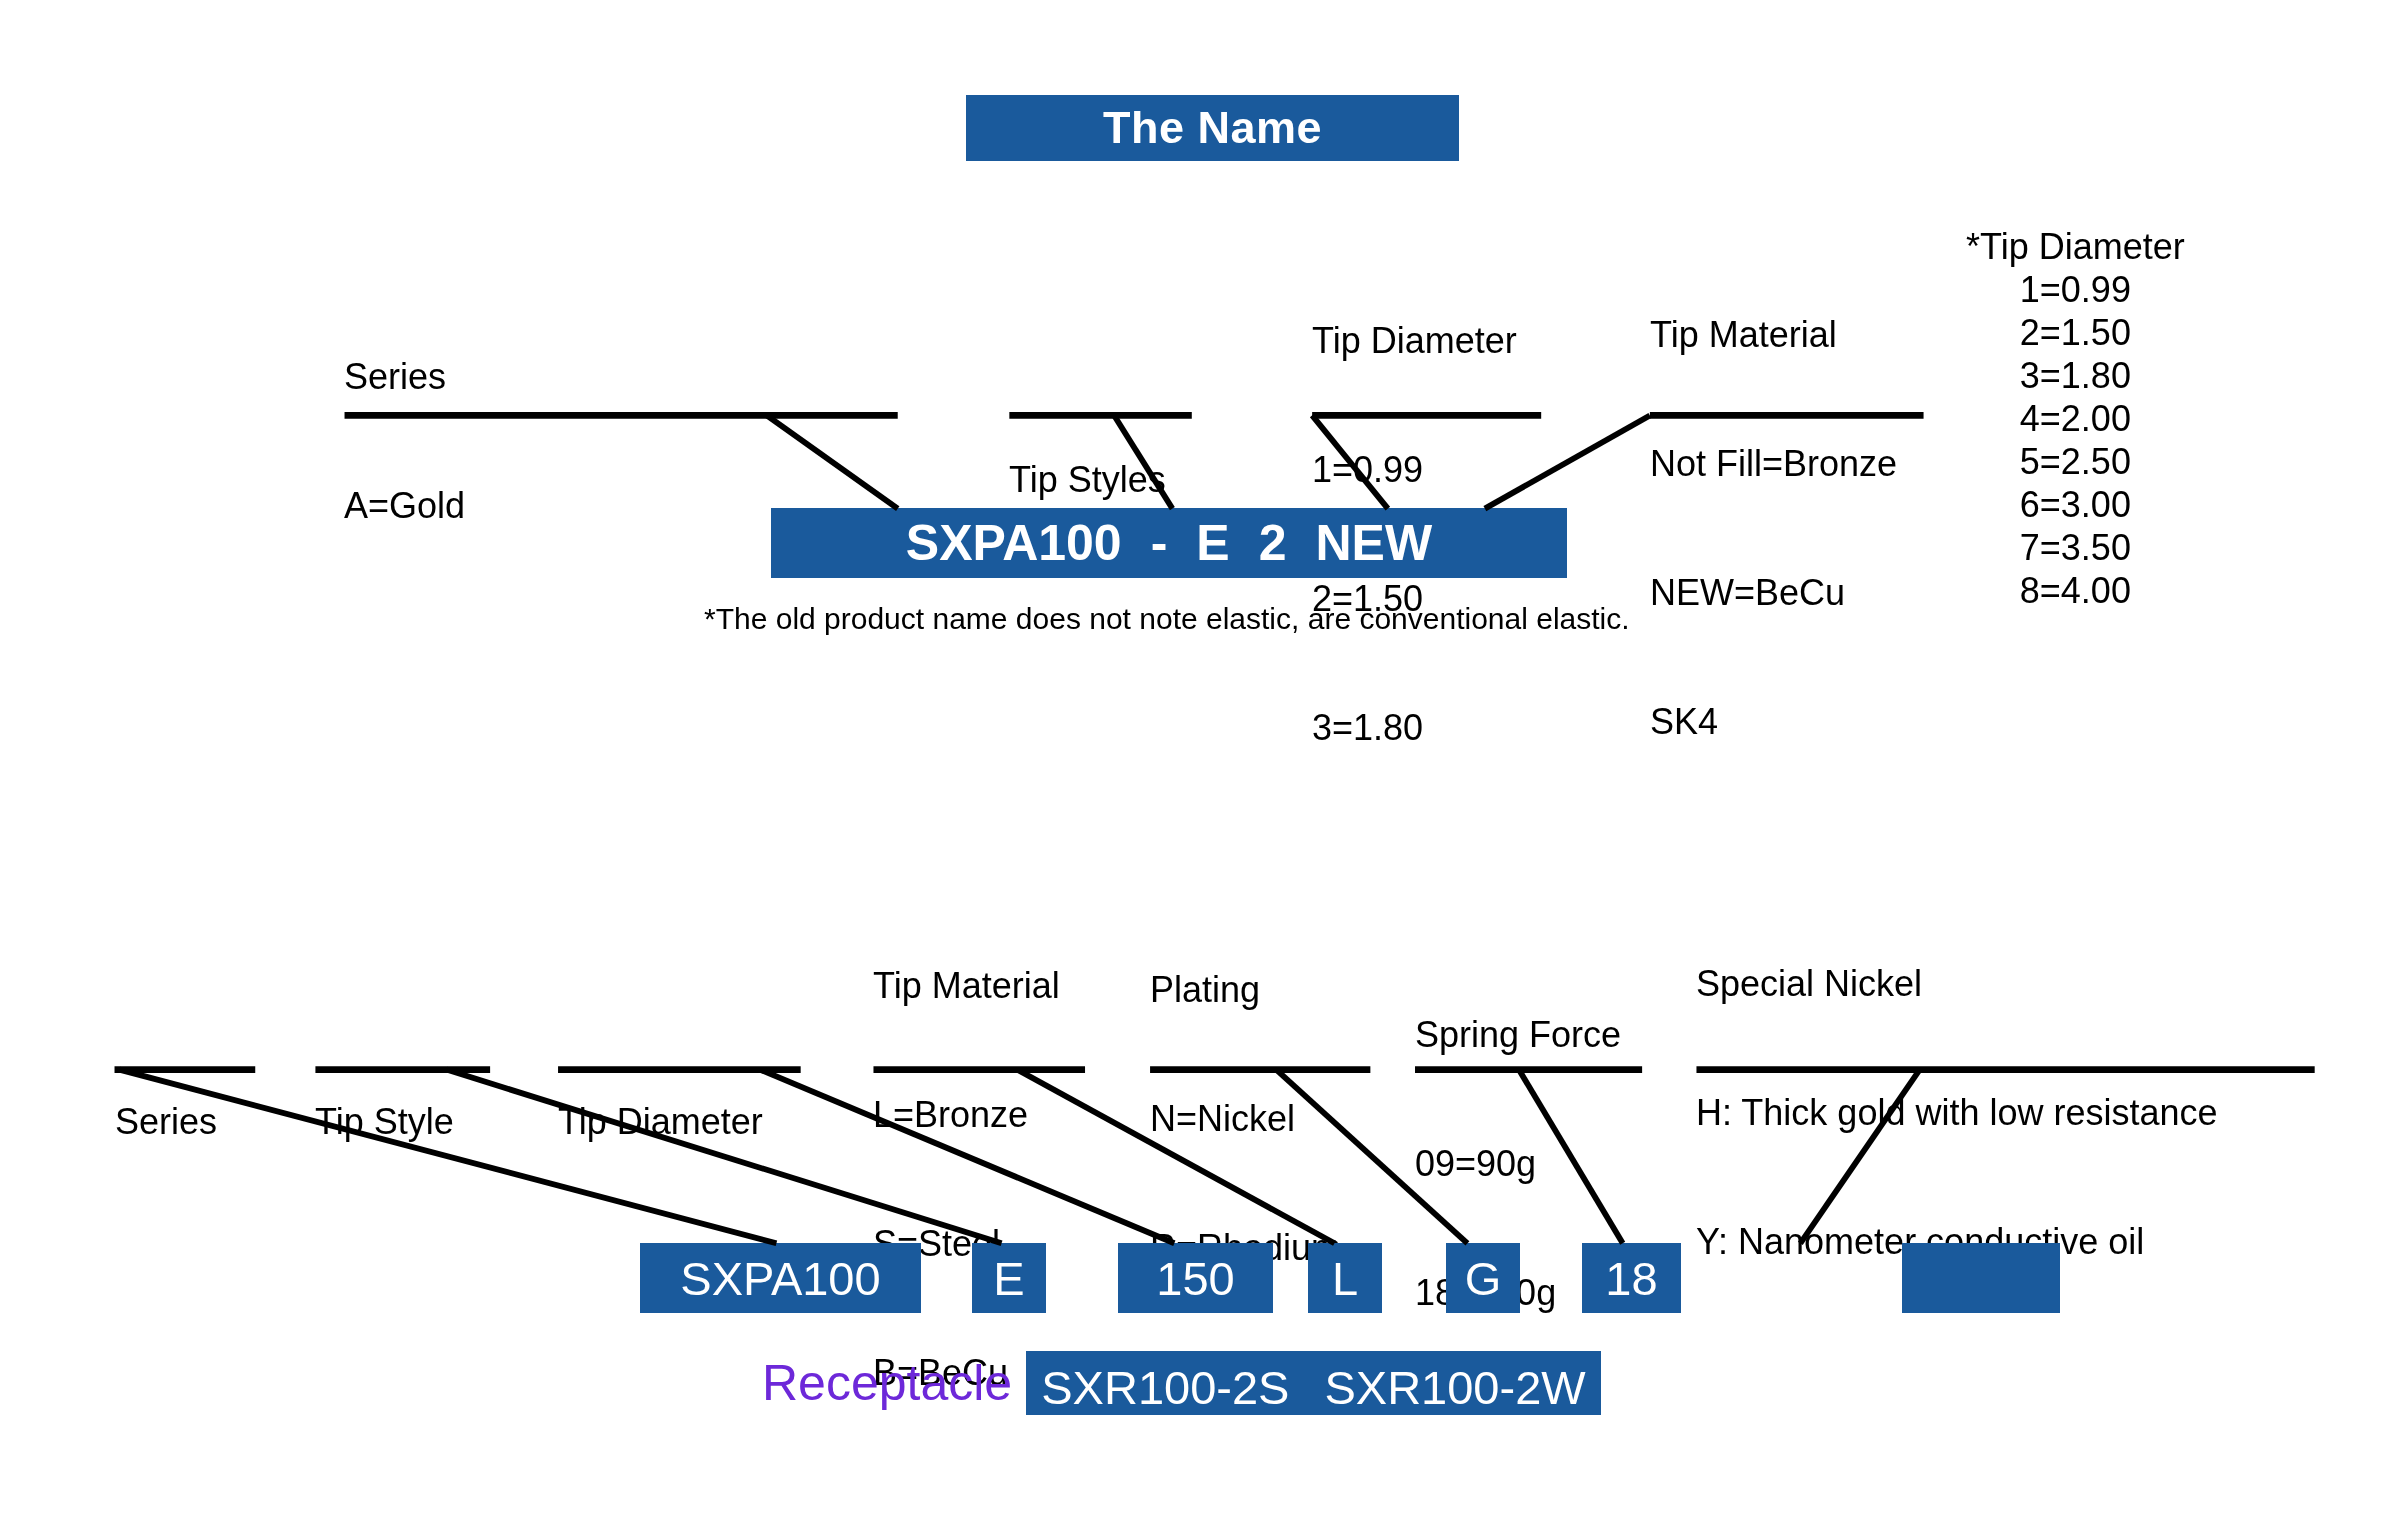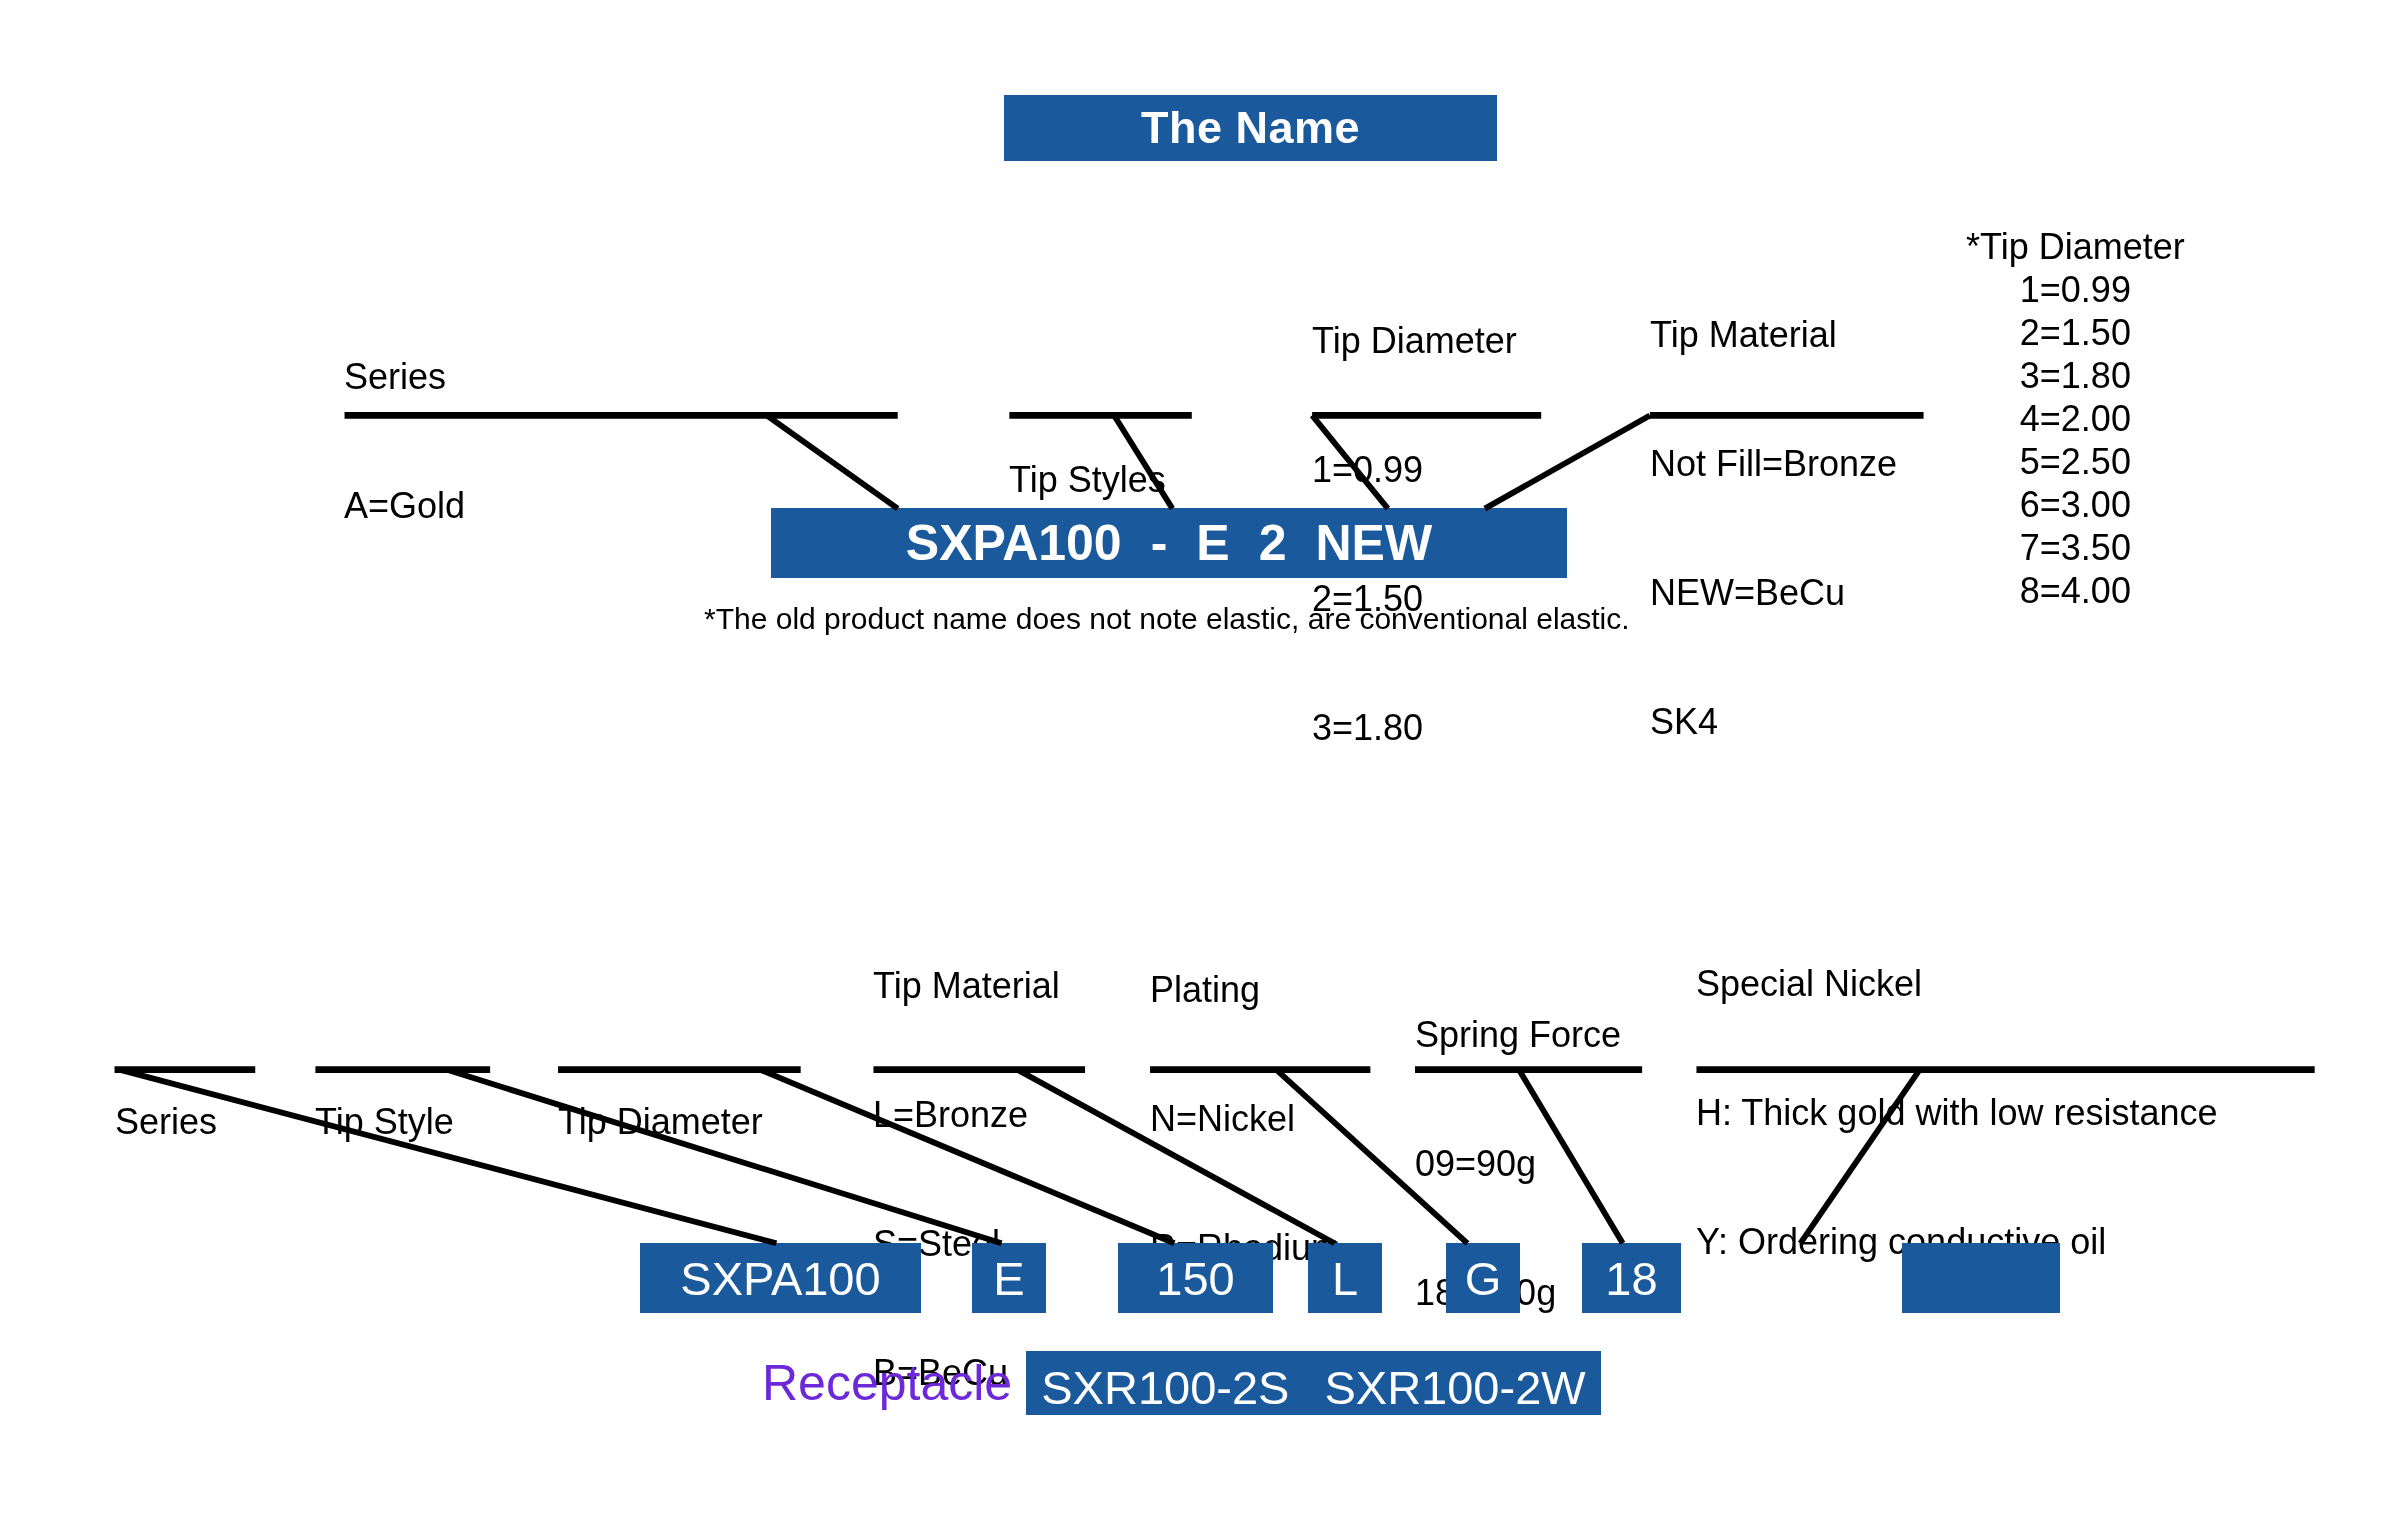--- a/index.html
+++ b/index.html
@@ -34,21 +34,21 @@
     position: absolute;
     background: #1a5a9c;
     color: #ffffff;
     font-weight: bold;
     display: flex;
     align-items: center;
     justify-content: center;
     letter-spacing: 0.5px;
   }
   #banner-the-name {
-    left: 1004px; top: 95px;
+    left: 966px; top: 95px;
     width: 493px; height: 66px;
     font-size: 45px;
   }
   #banner-ordering-example {
     left: 917px; top: 760px;
     width: 613px; height: 66px;
     font-size: 45px;
   }
 
   .callout {
@@ -212,21 +212,21 @@
 
   <div class="callout" id="callout-springforce-bottom" style="left:1415px; top:927px;">
     <span class="ln">Spring Force</span>
     <span class="ln">09=90g</span>
     <span class="ln">18=180g</span>
   </div>
 
   <div class="callout" id="callout-specialedition-bottom" style="left:1696px; top:876px;">
     <span class="ln">Special Nickel</span>
     <span class="ln">H: Thick gold with low resistance</span>
-    <span class="ln">Y: Ordering conductive oil</span>
+    <span class="ln">Y: Nanometer conductive oil</span>
   </div>
 
   <div id="boxes-row">
     <div class="pnbox" style="left:640px; width:281px;">SXPA100</div>
     <div class="pnbox" style="left:972px; width:74px;">E</div>
     <div class="pnbox" style="left:1118px; width:155px;">150</div>
     <div class="pnbox" style="left:1308px; width:74px;">L</div>
     <div class="pnbox" style="left:1446px; width:74px;">G</div>
     <div class="pnbox" style="left:1582px; width:99px;">18</div>
     <div class="pnbox" style="left:1902px; width:158px;"></div>

